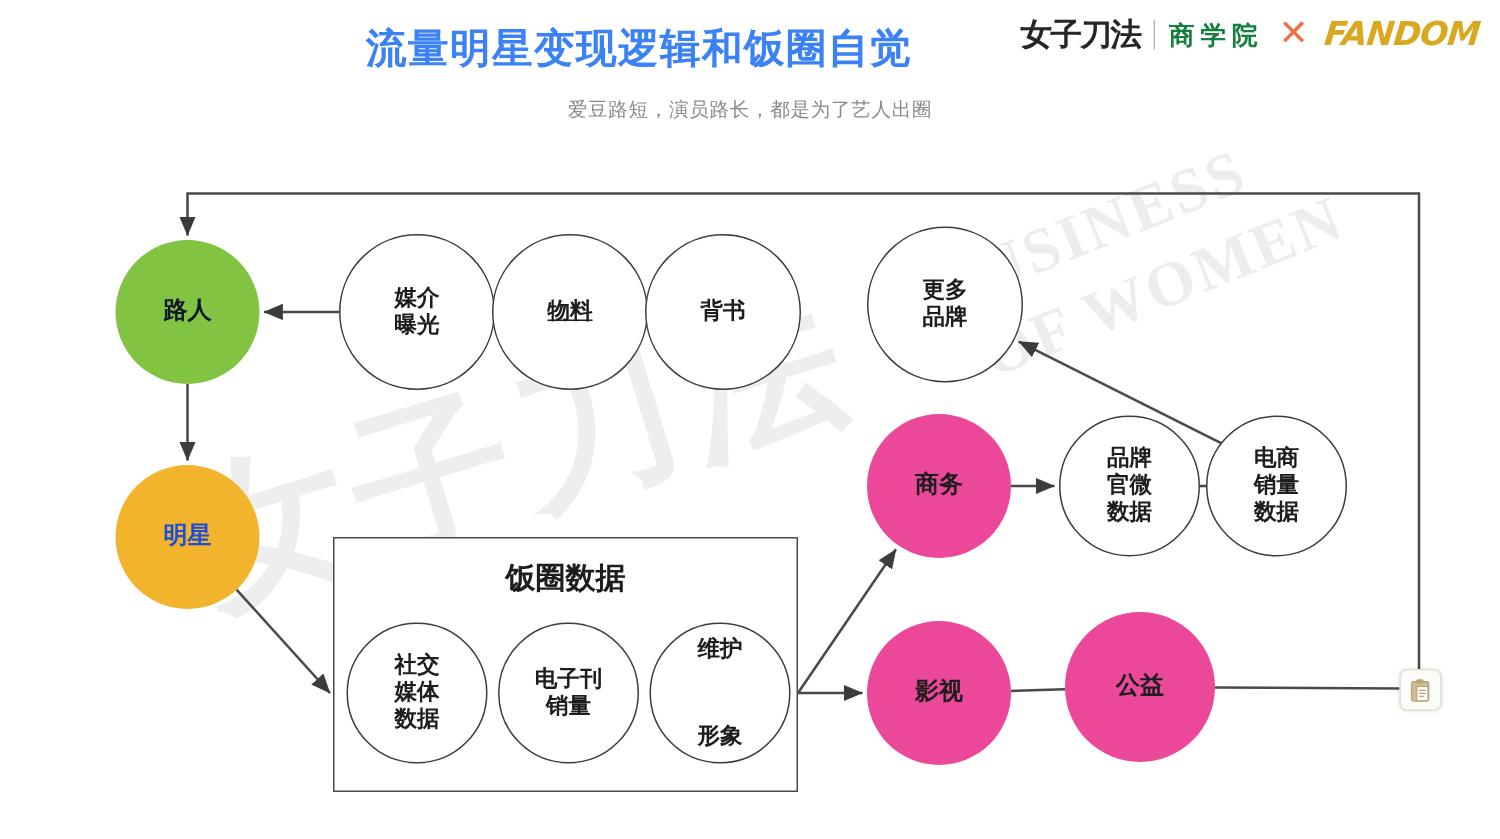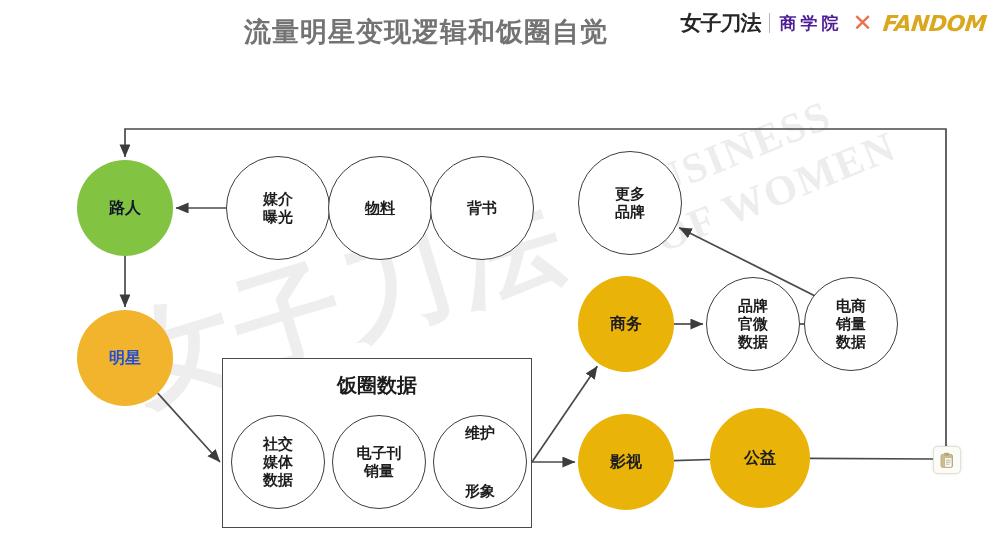--- a/index.html
+++ b/index.html
@@ -27,21 +27,21 @@
     height: 108px;
   }
   .page-title {
     position: absolute;
     left: 0;
     top: 14px;
     width: 852px;
     text-align: center;
     font-size: 27px;
     font-weight: 600;
-    color: #737373;
+    color: #3b82f6;
     letter-spacing: 1px;
     white-space: nowrap;
   }
   .page-subtitle {
     position: absolute;
     left: 0;
     top: 64px;
     width: 1000px;
     text-align: center;
     font-size: 13px;
@@ -66,21 +66,21 @@
     font-family: "DejaVu Sans", sans-serif;
   }
   .brand-divider {
     width: 1px;
     height: 20px;
     background: #b9b9b9;
   }
   .brand-sub {
     font-size: 17px;
     font-weight: 600;
-    color: #4c1d95;
+    color: #15803d;
     letter-spacing: 4px;
   }
   .brand-x {
     font-size: 24px;
     font-weight: 700;
     color: #e8734a;
     line-height: 1;
     margin: 0 1px;
   }
   .brand-partner {
@@ -169,21 +169,21 @@
     text-align: center;
   }
   .node.amber {
     background: #f2b32d;
     border: none;
     color: #1d4ed8;
     font-size: 16px;
     font-weight: 700;
   }
   .node.red {
-    background: #eab308;
+    background: #ec4899;
     border: none;
     color: #1d1d1d;
     font-size: 16px;
     font-weight: 700;
   }
 
   
   .group-box {
     position: absolute;
     border: 1.8px solid #4a4a4a;
@@ -219,20 +219,21 @@
 <body>
 
 <div id="stage">
 
   <div class="wm wm-cn">女子刀法</div>
   <div class="wm wm-en1">BUSINESS</div>
   <div class="wm wm-en2">OF WOMEN</div>
 
   <div class="header">
     <div class="page-title">流量明星变现逻辑和饭圈自觉</div>
+    <div class="page-subtitle">爱豆路短，演员路长，都是为了艺人出圈</div>
     <div class="brand-bar">
       <span class="brand-name">女子刀法</span>
       <span class="brand-divider"></span>
       <span class="brand-sub">商学院</span>
       <span class="brand-x">✕</span>
       <span class="brand-partner">FANDOM</span>
     </div>
   </div>
 
   <svg id="wires" viewBox="0 0 1000 559">

